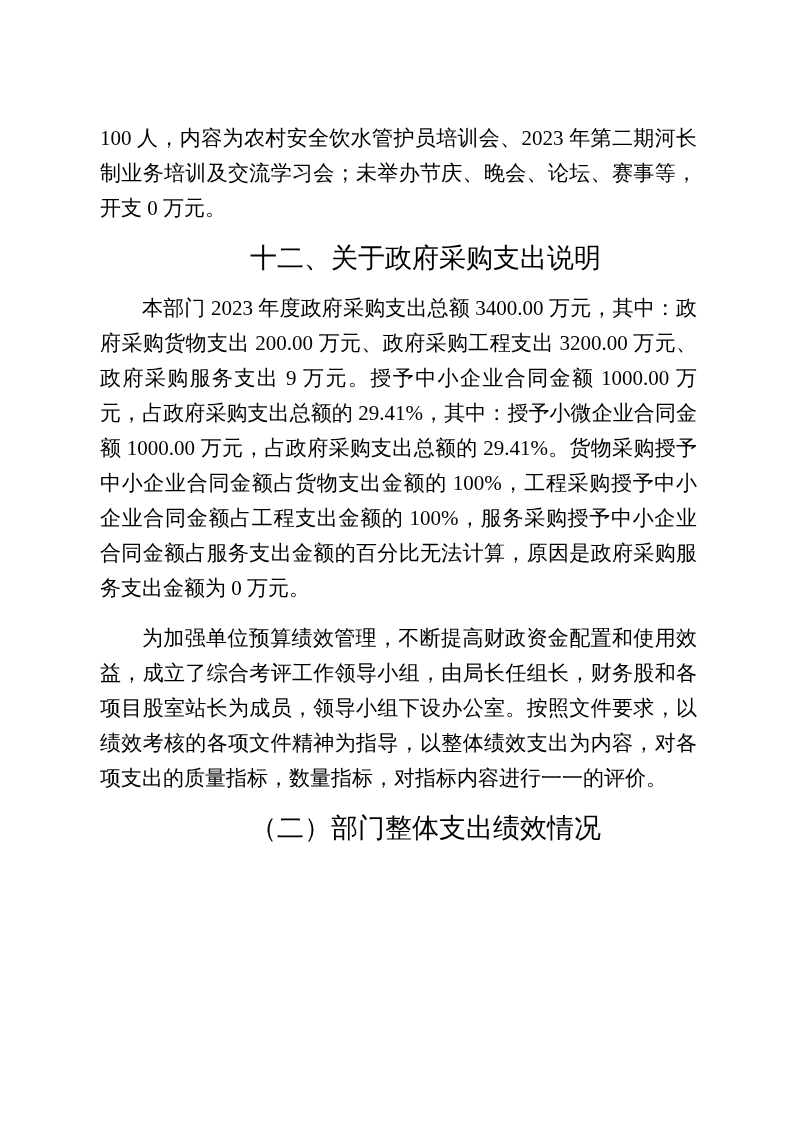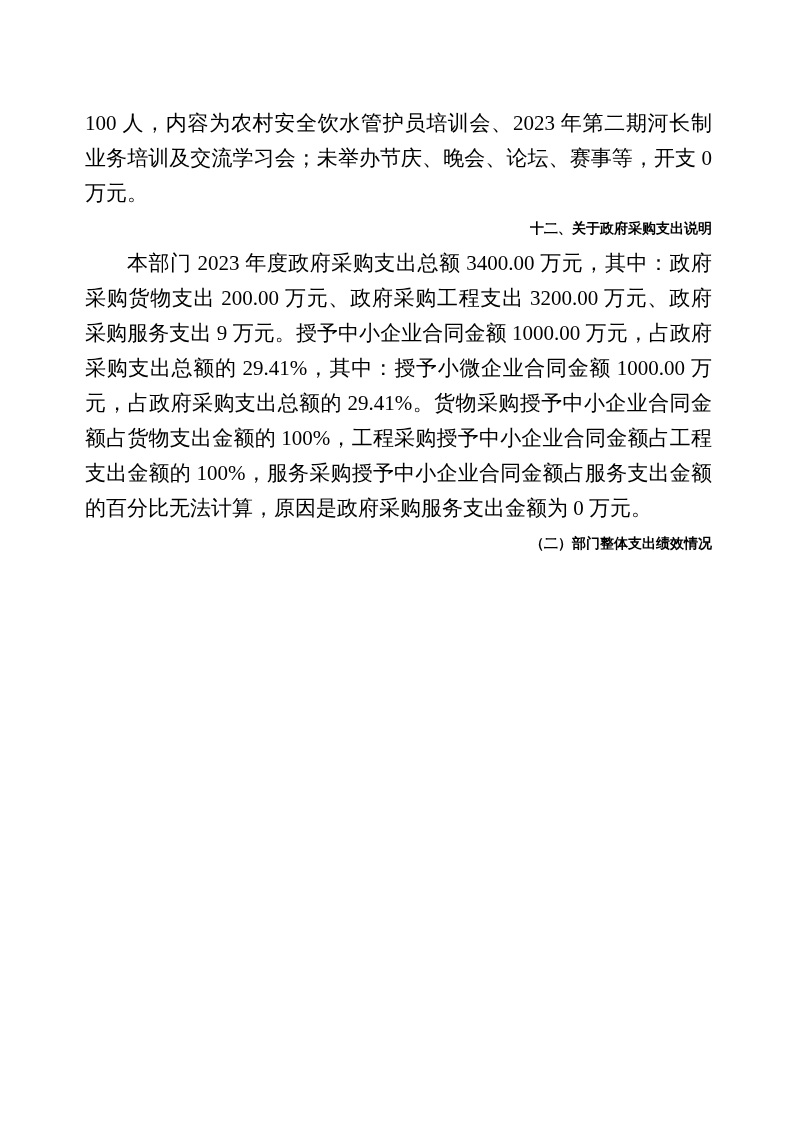--- a/index.html
+++ b/index.html
@@ -19,41 +19,42 @@
     left: 85px;
     top: 106px;
     width: 627px;
     font-family: "Liberation Serif", "DejaVu Serif", serif;
     font-size: 21px;
     line-height: 35px;
     color: #000000;
     text-align: justify;
   }
   .block {
-    margin: 0;
+    margin: 15px;
     padding: 0;
   }
   .paragraph {
     font-family: "Liberation Serif", "DejaVu Serif", serif;
     text-indent: 2em;
   }
   .paragraph.no-indent {
     text-indent: 0;
   }
   .heading, .subheading {
     font-family: "Liberation Sans", "DejaVu Sans", sans-serif;
-    font-weight: bold;
-    font-size: 14px;
+    font-weight: normal;
+    font-size: 27px;
     text-indent: 2em;
-    text-align: right;
+    text-align: center;
   }
 </style>
 </head>
 <body>
 
 <div class="page">
   <div class="content">
       <div class="block paragraph no-indent">100 人，内容为农村安全饮水管护员培训会、2023 年第二期河长制业务培训及交流学习会；未举办节庆、晚会、论坛、赛事等，开支 0 万元。</div>
       <div class="block heading">十二、关于政府采购支出说明</div>
       <div class="block paragraph">本部门 2023 年度政府采购支出总额 3400.00 万元，其中：政府采购货物支出 200.00 万元、政府采购工程支出 3200.00 万元、政府采购服务支出 9 万元。授予中小企业合同金额 1000.00 万元，占政府采购支出总额的 29.41%，其中：授予小微企业合同金额 1000.00 万元，占政府采购支出总额的 29.41%。货物采购授予中小企业合同金额占货物支出金额的 100%，工程采购授予中小企业合同金额占工程支出金额的 100%，服务采购授予中小企业合同金额占服务支出金额的百分比无法计算，原因是政府采购服务支出金额为 0 万元。</div>
+      <div class="block paragraph">为加强单位预算绩效管理，不断提高财政资金配置和使用效益，成立了综合考评工作领导小组，由局长任组长，财务股和各项目股室站长为成员，领导小组下设办公室。按照文件要求，以绩效考核的各项文件精神为指导，以整体绩效支出为内容，对各项支出的质量指标，数量指标，对指标内容进行一一的评价。</div>
       <div class="block subheading">（二）部门整体支出绩效情况</div>
     </div>
 </div>
 
 </body></html>

